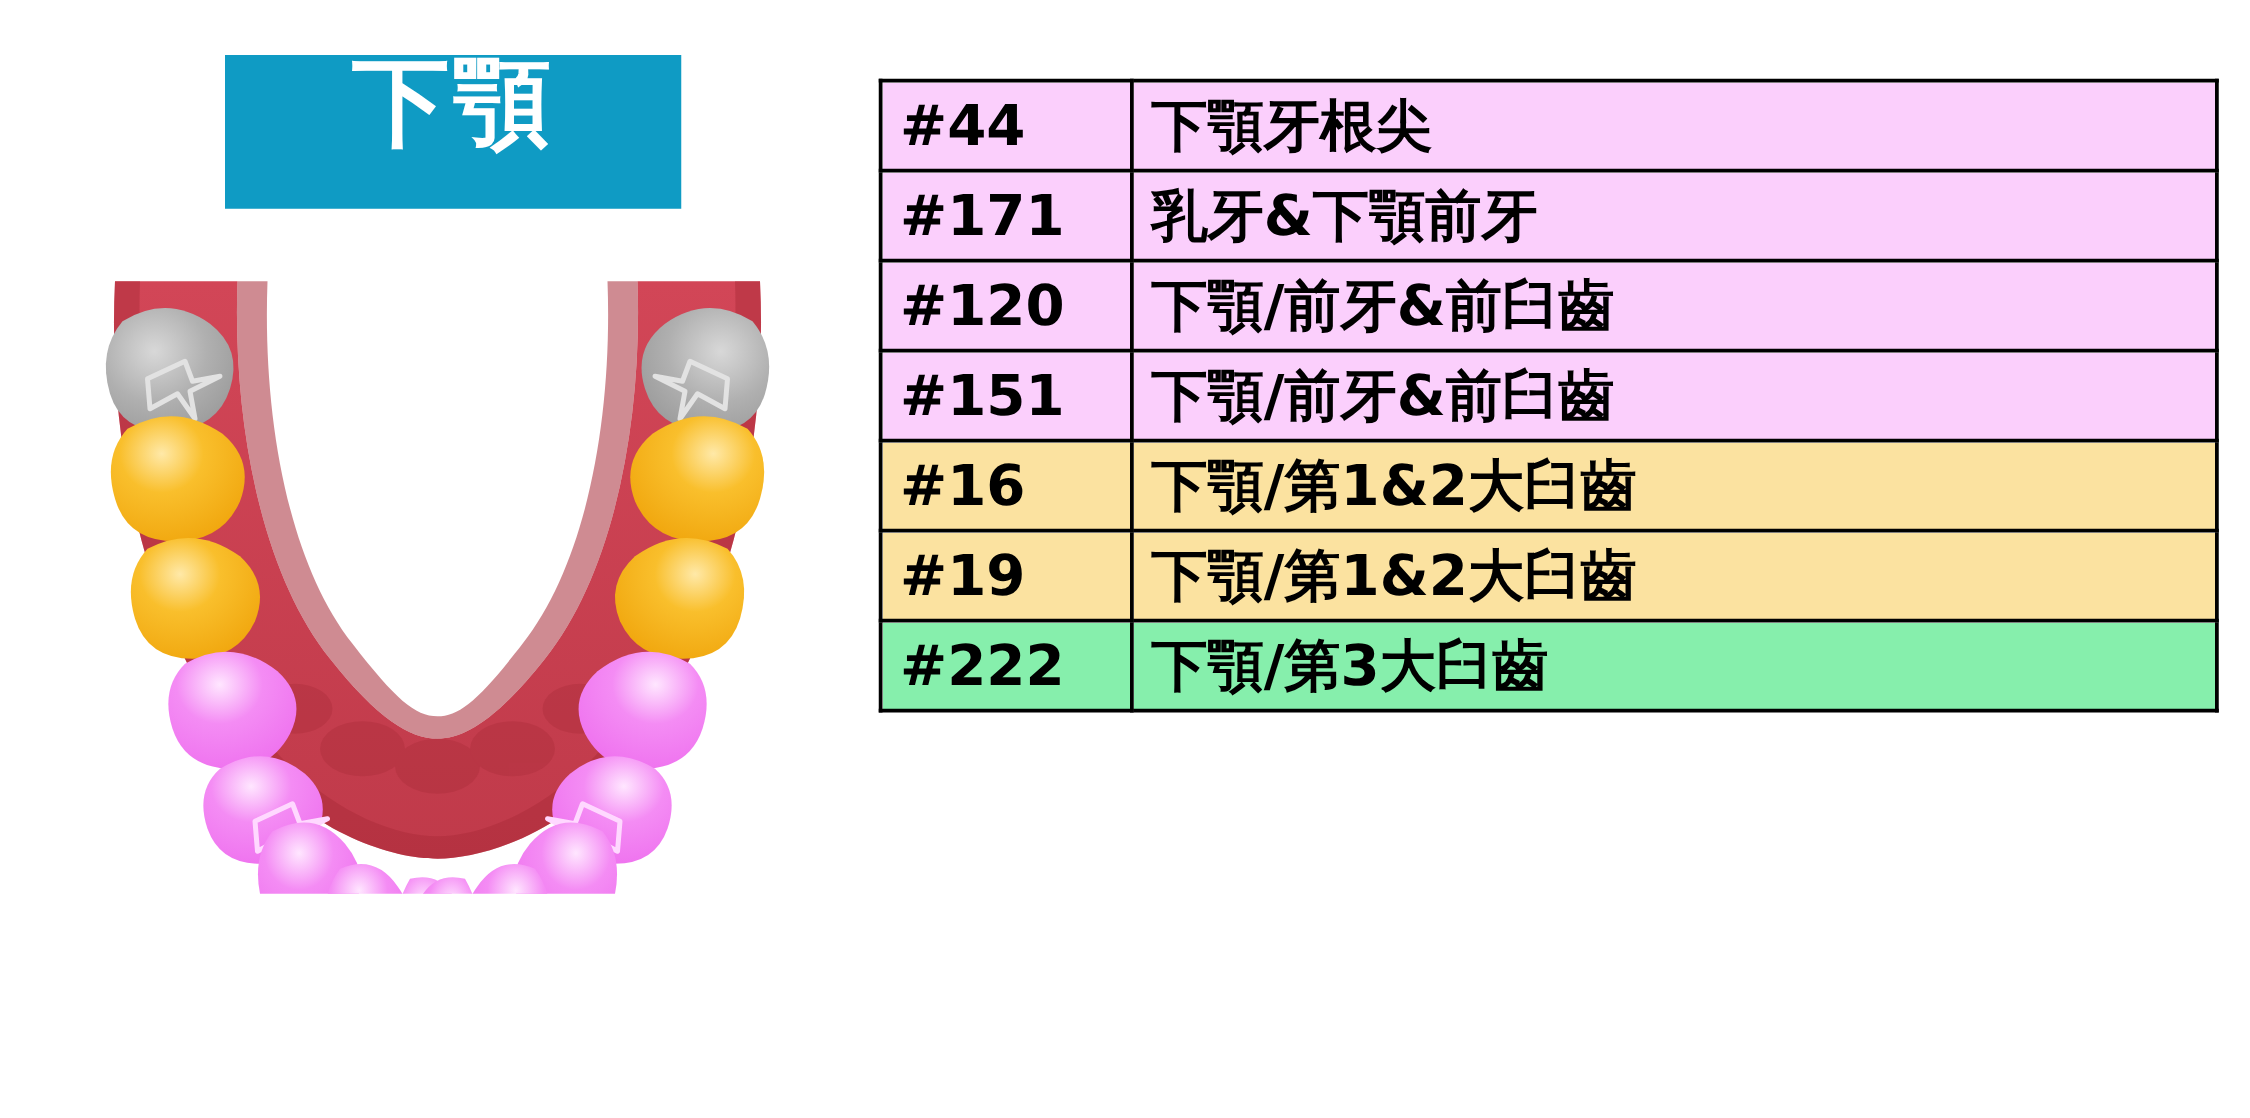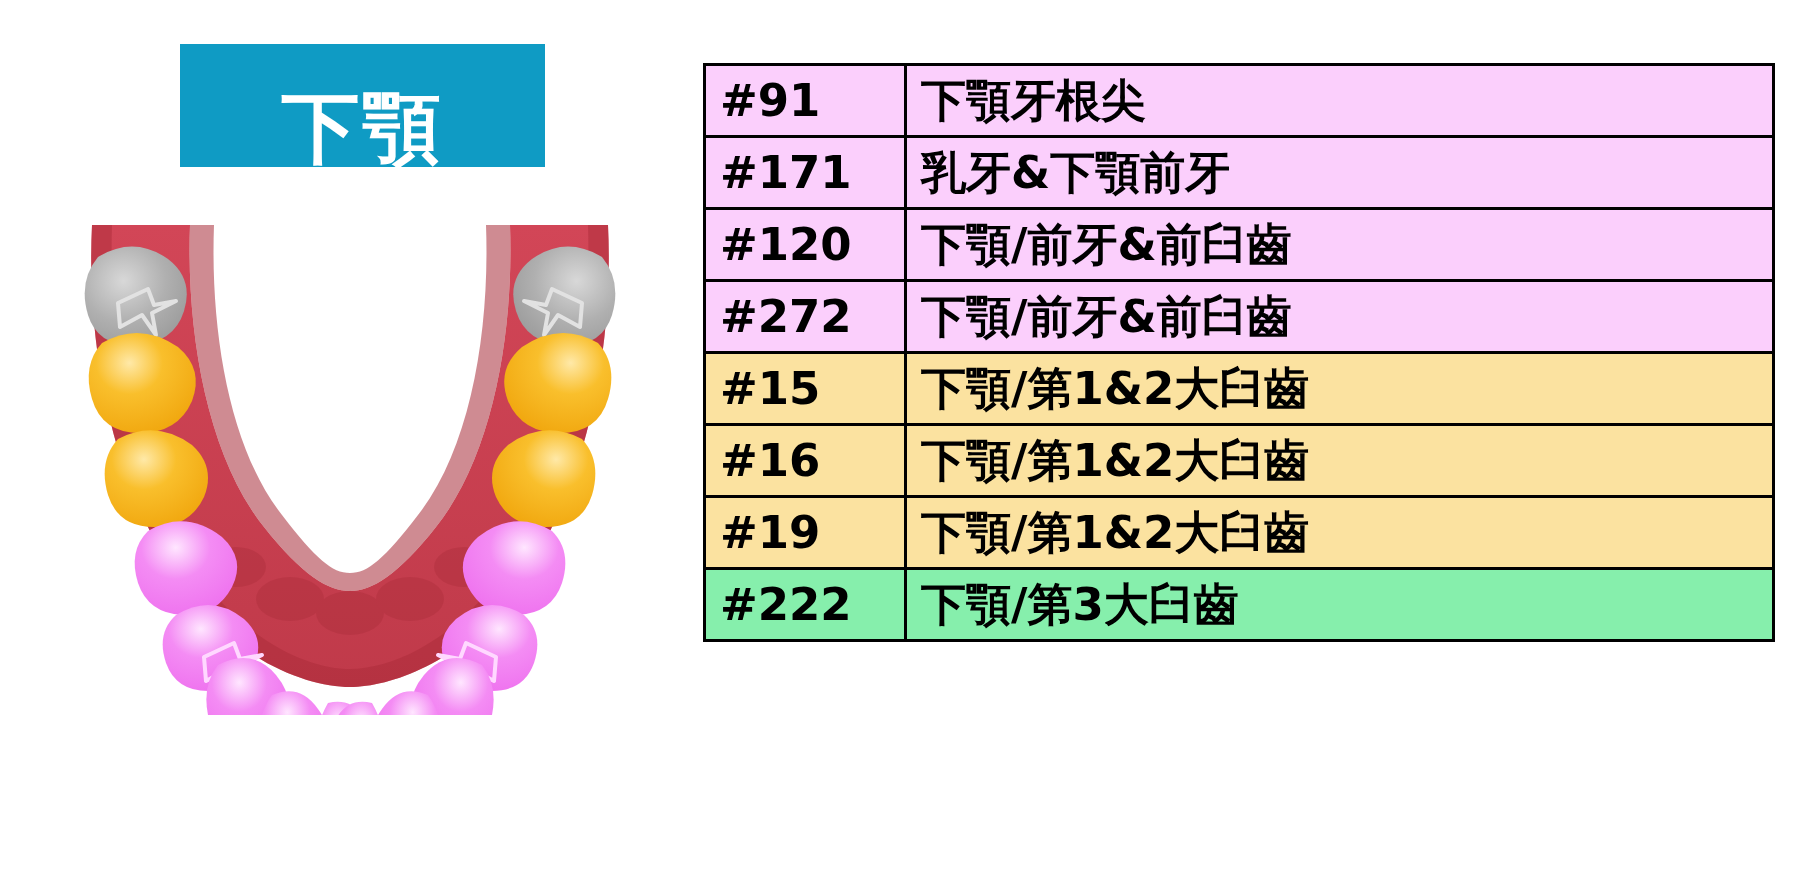--- a/index.html
+++ b/index.html
@@ -17,21 +17,21 @@
 
   
   #title-banner {
     position: absolute;
     left: 180px;
     top: 44px;
     width: 365px;
     height: 123px;
     background: #0f9bc4;
     display: flex;
-    align-items: flex-end;
+    align-items: flex-start;
     justify-content: center;
     box-sizing: border-box;
   }
   #title-banner .title-text {
     color: #ffffff;
     font-size: 78px;
     font-weight: bold;
     letter-spacing: 3px;
     line-height: 1;
     font-family: "DejaVu Sans", "Liberation Sans", sans-serif;
@@ -173,38 +173,34 @@
       <path d="M 178 470 q 34 -18 58 10 q 20 24 8 48 q -14 26 -42 22 q -28 -4 -34 -30 q -6 -30 10 -50 Z" fill="url(#gPink)"></path>
       <path d="M 232 500 q 28 -12 46 14 q 16 22 6 40 q -12 20 -34 18 q -22 -2 -28 -24 q -6 -26 10 -48 Z" fill="url(#gPink)"></path>
       <path d="M 288 508 q 24 -6 36 16 q 12 20 4 36 q -10 18 -28 16 q -18 -2 -22 -20 q -4 -24 10 -48 Z" fill="url(#gPink)"></path>
     </g>
   </svg>
 </div>
 
 <table id="legend-table">
   <tbody>
     <tr class="row-pink">
-      <td class="code-cell">#91</td>
+      <td class="code-cell">#44</td>
       <td class="label-cell">下顎牙根尖</td>
     </tr>
     <tr class="row-pink">
       <td class="code-cell">#171</td>
       <td class="label-cell">乳牙&amp;下顎前牙</td>
     </tr>
     <tr class="row-pink">
       <td class="code-cell">#120</td>
       <td class="label-cell">下顎/前牙&amp;前臼齒</td>
     </tr>
     <tr class="row-pink">
-      <td class="code-cell">#272</td>
+      <td class="code-cell">#151</td>
       <td class="label-cell">下顎/前牙&amp;前臼齒</td>
-    </tr>
-    <tr class="row-yellow">
-      <td class="code-cell">#15</td>
-      <td class="label-cell">下顎/第1&amp;2大臼齒</td>
     </tr>
     <tr class="row-yellow">
       <td class="code-cell">#16</td>
       <td class="label-cell">下顎/第1&amp;2大臼齒</td>
     </tr>
     <tr class="row-yellow">
       <td class="code-cell">#19</td>
       <td class="label-cell">下顎/第1&amp;2大臼齒</td>
     </tr>
     <tr class="row-gray">

